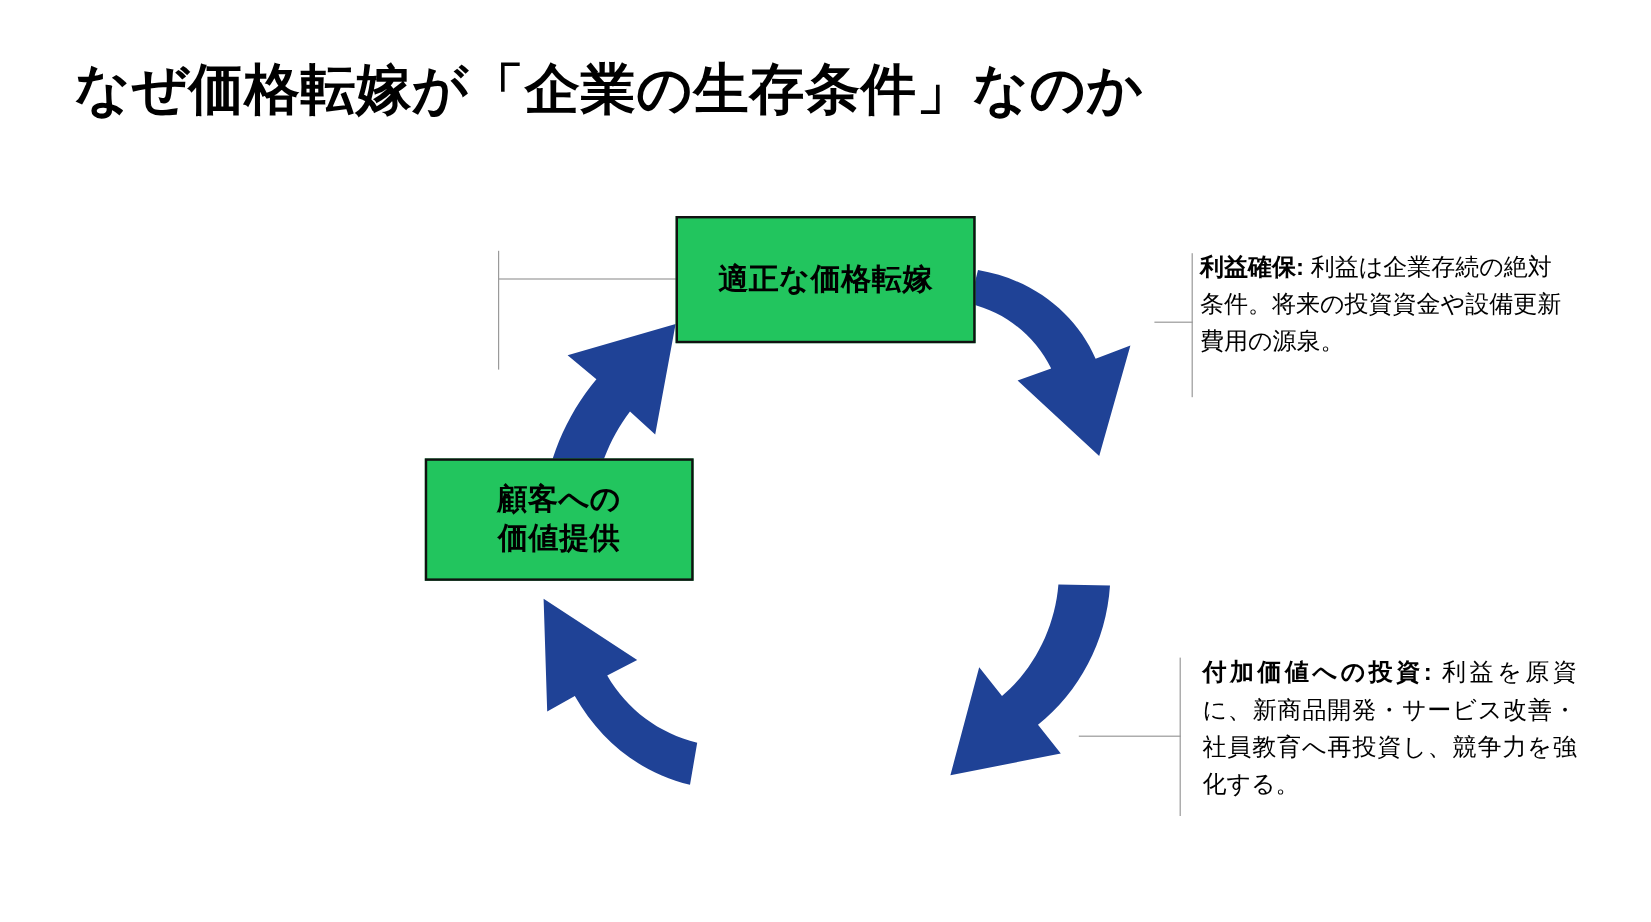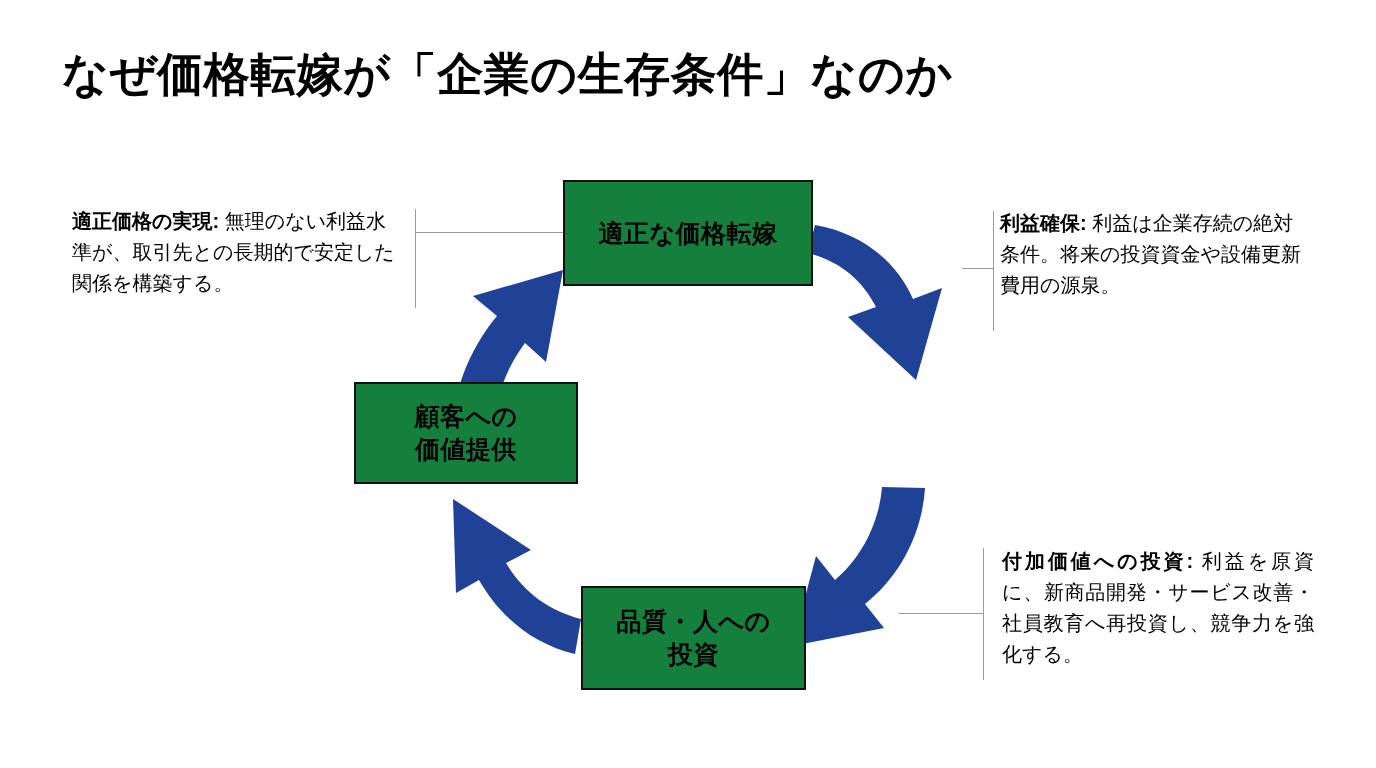--- a/index.html
+++ b/index.html
@@ -51,21 +51,21 @@
     left: 0; top: 0;
     width: 1376px;
     height: 768px;
     pointer-events: none;
   }
 
   
   .node-box {
     position: absolute;
     box-sizing: border-box;
-    background: #15803d;
+    background: #22c55e;
     border: 2px solid #111111;
     display: flex;
     align-items: center;
     justify-content: center;
     text-align: center;
     font-weight: bold;
     font-size: 25px;
     line-height: 1.32;
     letter-spacing: 0.5px;
     color: #000000;
@@ -182,33 +182,26 @@
                L 525,343
                C 503,372 491,410 494,448
                Z"></path>
     </svg>
 
     <div class="node-box" id="node-top" style="border-color: rgb(17, 17, 17);">
       <span class="node-label">適正な価格転嫁</span>
     </div>
 
 
-    <div class="node-box" id="node-bottom" style="border-color: rgb(17, 17, 17);">
-      <span class="node-label">品質・人への
-投資</span>
-    </div>
 
     <div class="node-box" id="node-left" style="border-color: rgb(17, 17, 17);">
       <span class="node-label">顧客への
 価値提供</span>
     </div>
 
-    <div class="annotation" id="annotation-left">
-      <span class="ann-title">適正価格の実現:</span><span class="ann-body"> 無理のない利益水準が、取引先との長期的で安定した関係を構築する。</span>
-    </div>
 
     <div class="annotation" id="annotation-bottom-right">
       <span class="ann-title">付加価値への投資:</span><span class="ann-body"> 利益を原資に、新商品開発・サービス改善・社員教育へ再投資し、競争力を強化する。</span>
     </div>
 
     <div class="annotation" id="annotation-top-right">
       <span class="ann-title">利益確保:</span><span class="ann-body"> 利益は企業存続の絶対条件。将来の投資資金や設備更新費用の源泉。</span>
     </div>
 
   </div>

